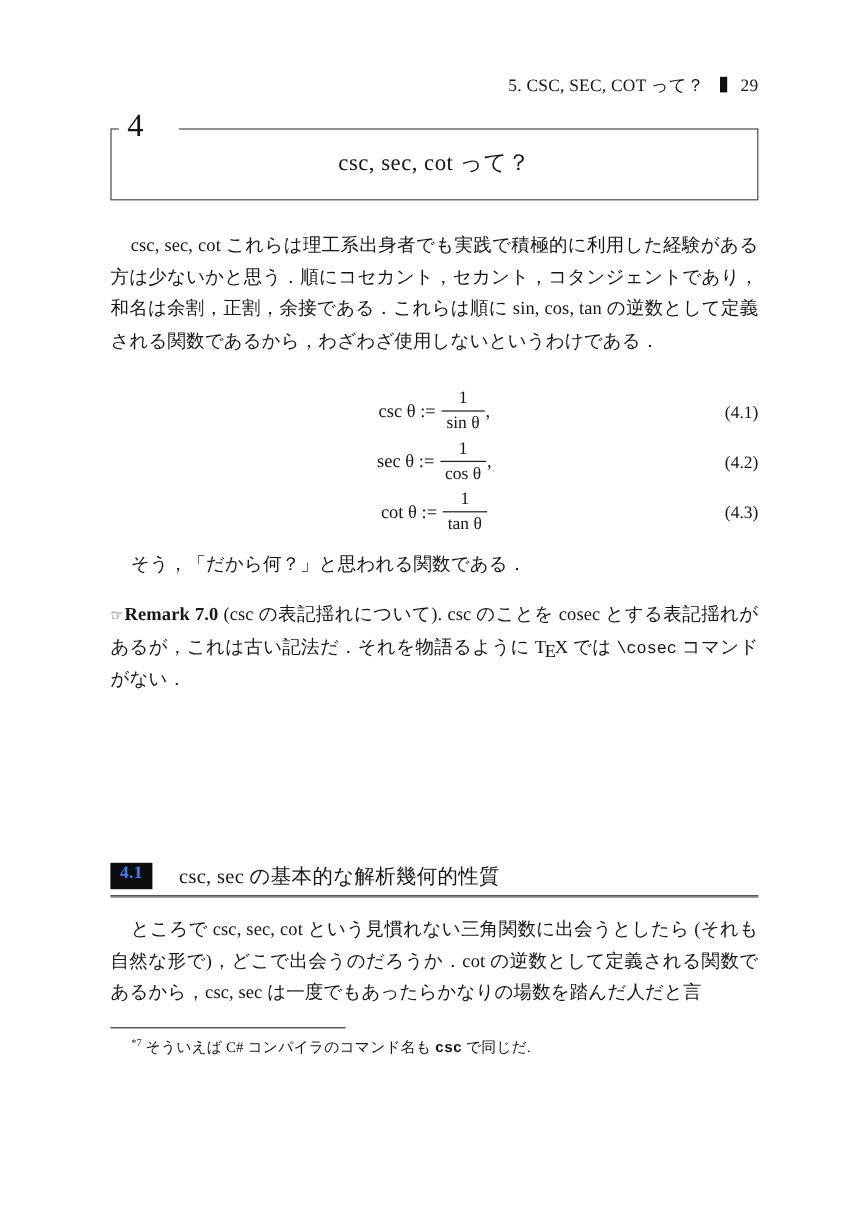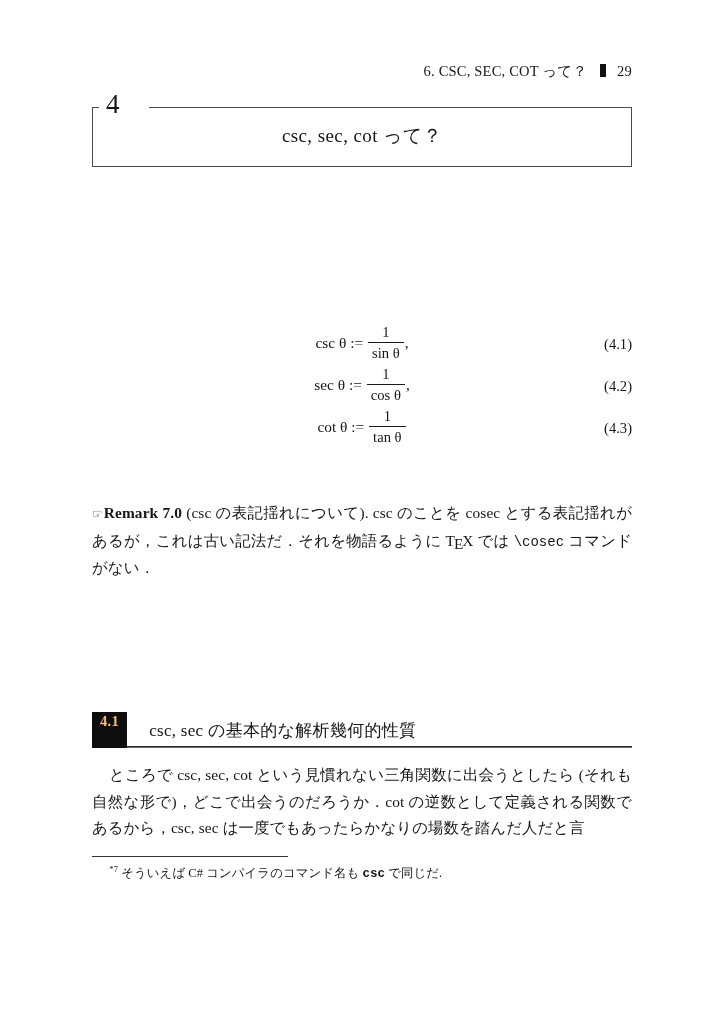--- a/index.html
+++ b/index.html
@@ -218,24 +218,24 @@
     top: 718px;
     width: 540px;
   }
   .sec-row {
     display: flex;
     align-items: center;
     height: 24px;
   }
   .sec-num {
     background: #0d0d0d;
-    color: #fdba74;
+    color: #3b82f6;
     font-size: 14.6px;
     font-weight: bold;
-    padding: 2px 8px 20px 8px;
+    padding: 2px 8px 6px 8px;
     line-height: 1;
     letter-spacing: 0.3px;
   }
   .sec-title {
     margin-left: 22px;
     font-size: 17px;
     letter-spacing: 0.3px;
   }
   .sec-rule {
     margin-top: 4px;
@@ -270,33 +270,36 @@
     vertical-align: super;
     line-height: 0;
   }
 </style>
 </head>
 <body>
 
 <div class="page">
 
   <div class="header">
-    <span class="hdr-title">6. CSC, SEC, COT って？</span>
+    <span class="hdr-title">5. CSC, SEC, COT って？</span>
     <span class="hdr-mark"></span>
     <span class="hdr-page">29</span>
   </div>
 
   <div class="chapter-box">
     <div class="chapter-num-mask"></div>
     <div class="chapter-num-wrap">
       <span class="chapter-num">4</span>
     </div>
     <div class="chapter-title">csc, sec, cot って？</div>
   </div>
 
+  <div class="body-col p1">
+    <p class="para indent">csc, sec, cot これらは理工系出身者でも実践で積極的に利用した経験がある方は少ないかと思う．順にコセカント，セカント，コタンジェントであり，和名は余割，正割，余接である．これらは順に sin, cos, tan の逆数として定義される関数であるから，わざわざ使用しないというわけである．</p>
+  </div>
 
   <div class="eq-block">
 
     <div class="eq-row">
       <div class="eq-body">
         <span class="mathi">csc θ :=</span>
         <span class="frac">
           <span class="num">1</span>
           <span class="bar"></span>
           <span class="den">sin θ</span>
@@ -324,20 +327,23 @@
           <span class="num">1</span>
           <span class="bar"></span>
           <span class="den">tan θ</span>
         </span><span></span>
       </div>
       <div class="eq-tag">(4.3)</div>
     </div>
 
   </div>
 
+  <div class="body-col p2">
+    <p class="para indent">そう，「だから何？」と思われる関数である．</p>
+  </div>
 
   <div class="body-col p-remark">
     <p class="para"><span class="manicule">☞</span><span class="remark-head">Remark 7.0</span>&nbsp;<span>(csc の表記揺れについて).</span>&nbsp;<span>csc のことを cosec とする表記揺れがあるが，これは古い記法だ．それを物語るように</span>&nbsp;<span class="tex-logo">T<span class="e">E</span>X</span>&nbsp;<span>では</span>&nbsp;<span class="mono">\cosec</span>&nbsp;<span>コマンドがない．</span></p>
   </div>
 
 
   <div class="section-head">
     <div class="sec-row">
       <span class="sec-num">4.1</span>
       <span class="sec-title">csc, sec の基本的な解析幾何的性質</span>

